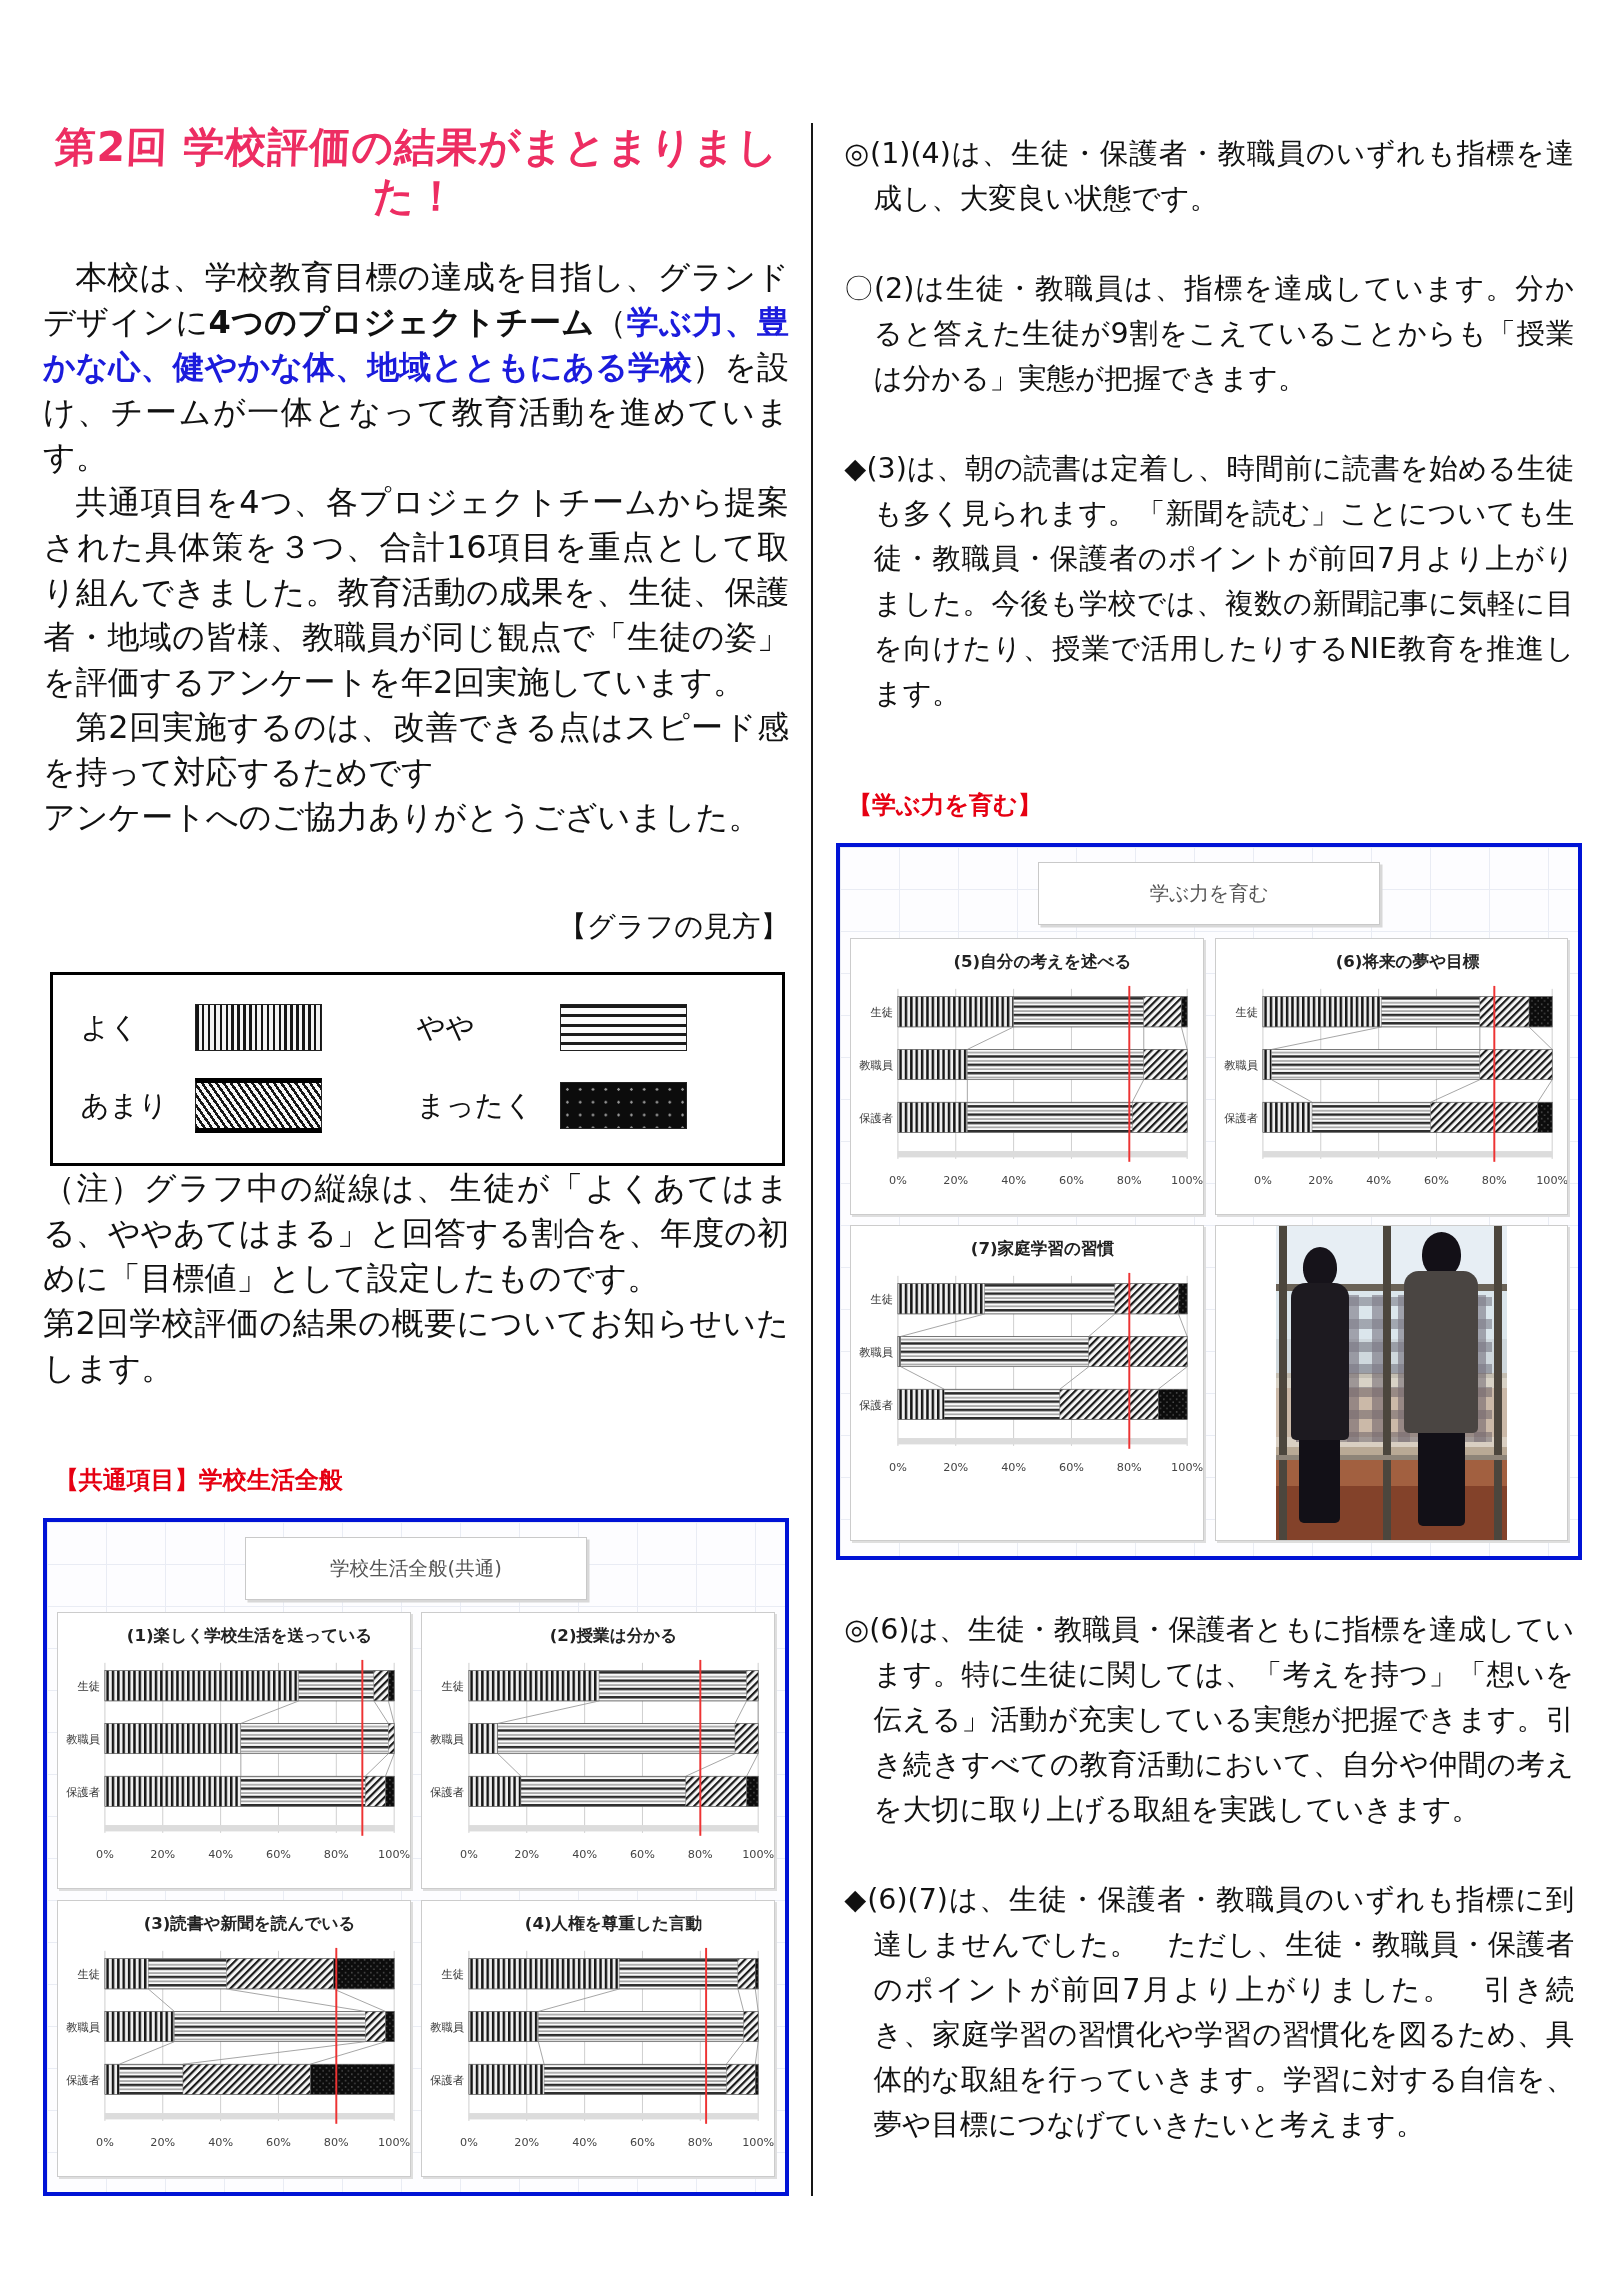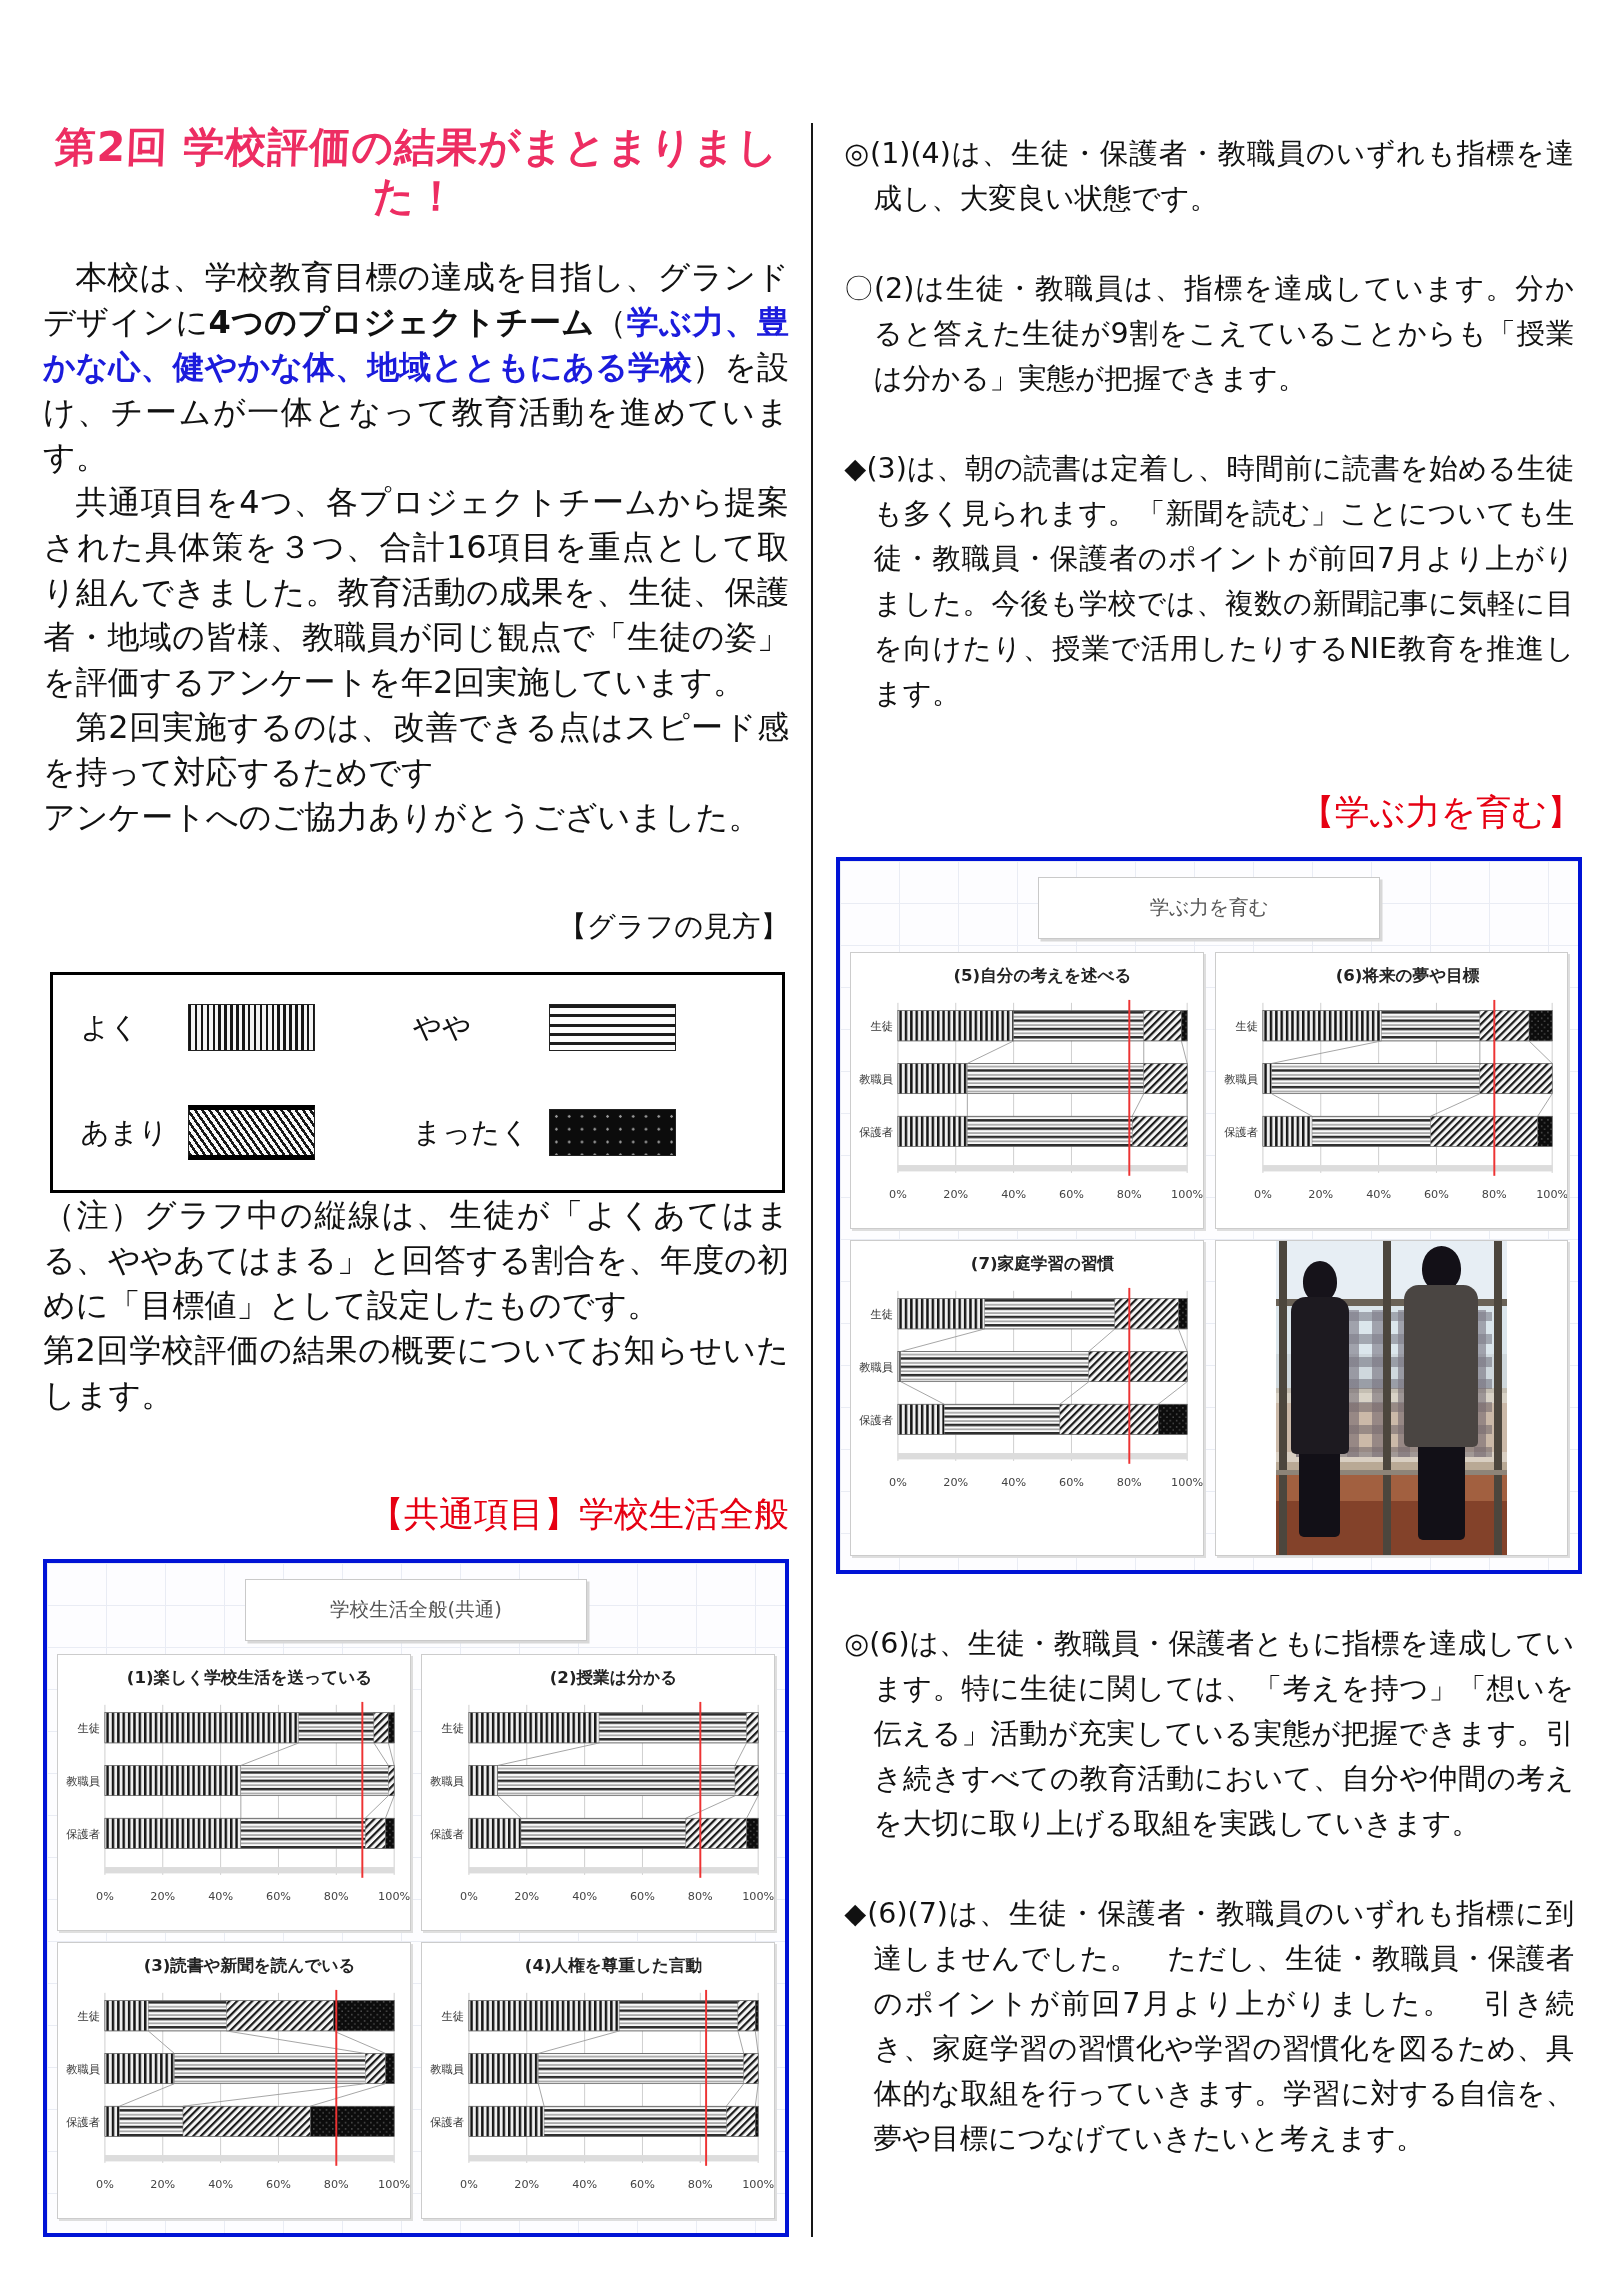--- a/index.html
+++ b/index.html
@@ -10,30 +10,30 @@
   .col-right{width:746px;padding-left:23.6px;border-left:2px solid #161616;}
   
   .doc-title{color:#ed2d62;font-weight:bold;font-size:41px;line-height:1.2;text-align:center;
              letter-spacing:1px;margin:0 0 34px 0;transform:skewX(-2deg);}
   p.body{font-size:32px;line-height:45px;margin:0;text-align:justify;}
   .gap-s{margin-top:13.7px;} .gap-m{margin-top:45px;} .gap-l{margin-top:74px;}
   .seg-bold{font-weight:bold;}
   .seg-blue{color:#1b1bdc;font-weight:bold;}
   .legend-heading{font-size:28.5px;line-height:45px;text-align:right;margin:64px 0 22.6px 0;}
   .legend-box{border:3.4px solid #000;margin:0 3.9px 0 6.9px;padding:29.4px 27.5px;
-              display:grid;grid-template-columns:auto 1fr auto 1fr;row-gap:54px;column-gap:19.6px;align-items:center;}
+              display:grid;grid-template-columns:auto 1fr auto 1fr;row-gap:54px;column-gap:19.6px;align-items:center;gap:27px;}
   .legend-label{font-size:28.5px;}
   .swatch{width:125px;height:45px;border:1px solid #222;}
   .sw-v{background:repeating-linear-gradient(90deg,#141414 0 2.5px,#f4f4f4 2.5px 5.9px);}
   .sw-h{background:repeating-linear-gradient(180deg,#1a1a1a 0 2.9px,#fbfbfb 2.9px 9.3px);}
   .sw-d{background:repeating-linear-gradient(55deg,#161616 0 2.5px,#f7f7f7 2.5px 5.9px);
         border-top:5.9px solid #000;border-bottom:5.9px solid #000;}
   .sw-s{background-color:#0c0c0c;
         background-image:radial-gradient(circle,#9a9a9a 1px,transparent 1.5px);background-size:12.8px 12.8px;}
-  .section-red{color:#e60012;font-weight:normal;font-size:35px;line-height:1.3;margin:74px 0 21.6px 11.8px;text-align:right;}
+  .section-red{color:#e60012;font-weight:bold;font-size:24px;line-height:1.3;margin:74px 0 21.6px 11.8px;}
   .bullet{font-size:28.5px;line-height:45px;padding-left:29.4px;text-indent:-29.4px;text-align:justify;margin:8px;}
   .bullet + .bullet{margin-top:45px;}
   
   .chart-box{border:4.4px solid #0013d6;background:#fdfdff;padding:12.8px 9.8px 14.7px 9.8px;
              background-image:linear-gradient(#e9ecf4 1px,transparent 1px),linear-gradient(90deg,#e9ecf4 1px,transparent 1px);
              background-size:59px 42px;}
   .box-title{width:46%;margin:2.9px auto 12.8px auto;background:#fff;border:1px solid #c9c9c9;
              box-shadow:2.5px 2.5px 0 #d8d8d8;font-size:19.6px;color:#555;text-align:center;padding:16.7px 4.9px;}
   .panel-grid{display:grid;grid-template-columns:1fr 1fr;gap:10.8px;}
   .chart-panel{background:#fff;border:1px solid #cccccc;box-shadow:2px 2px 0 #dedede;min-height:275px;}

